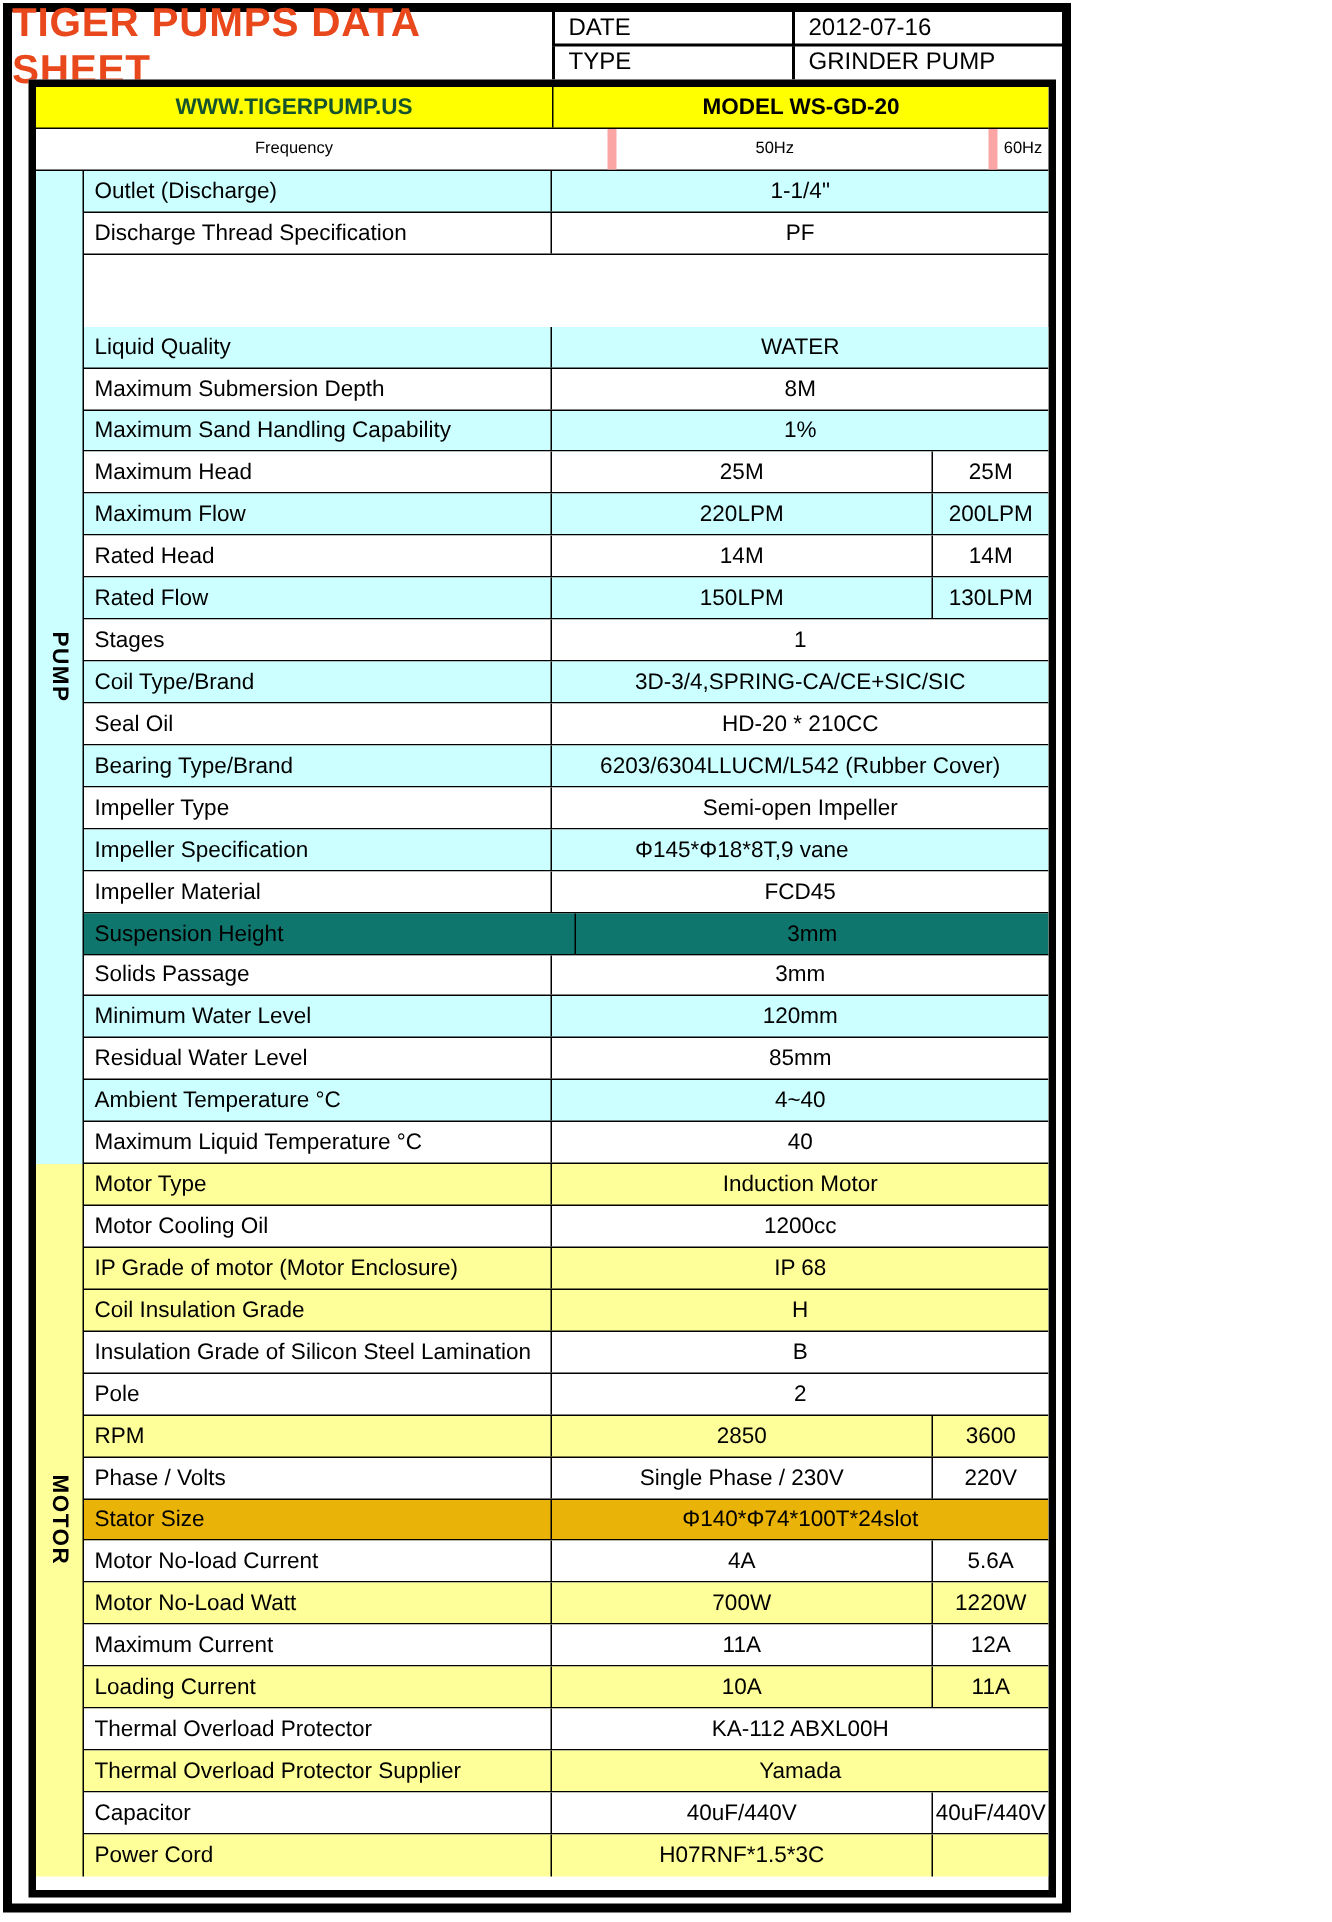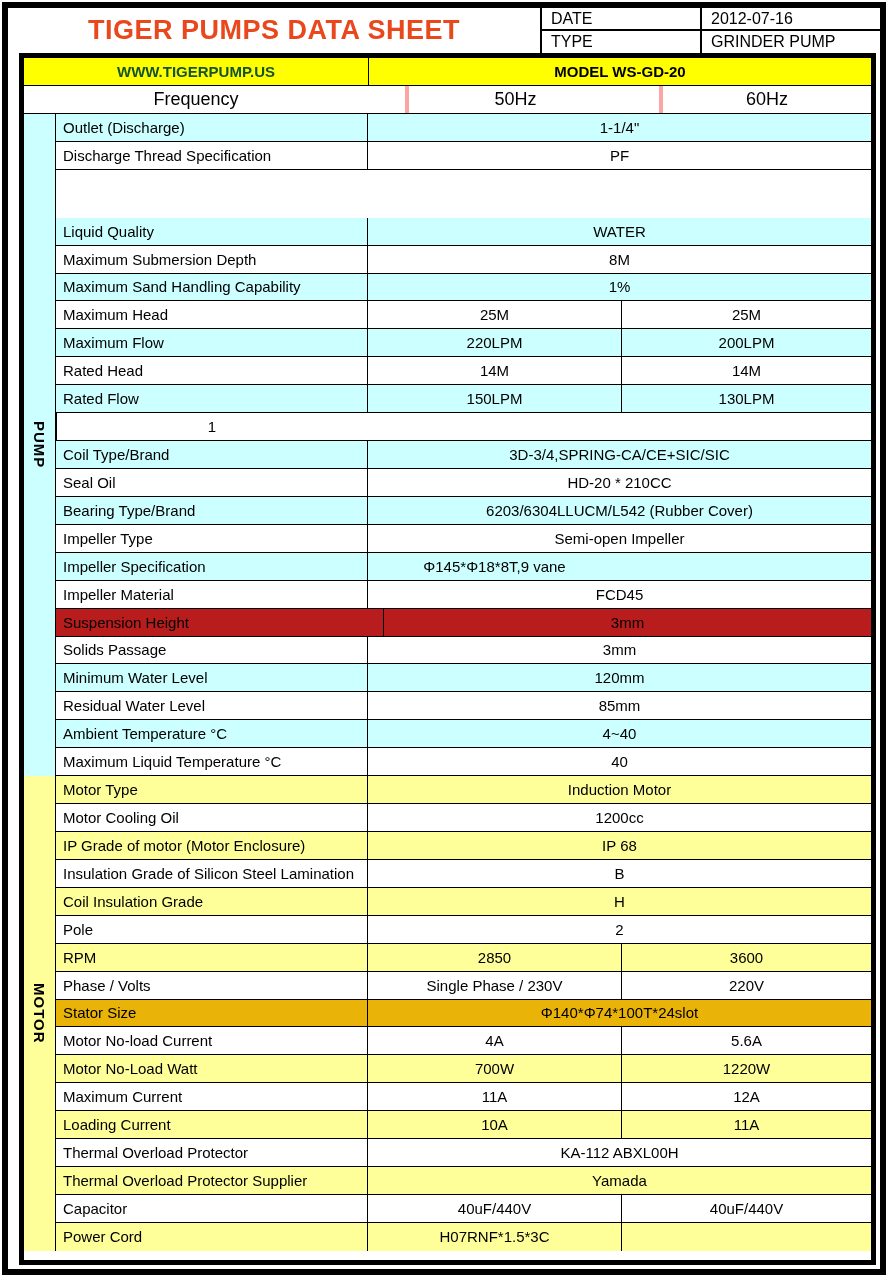--- a/index.html
+++ b/index.html
@@ -1,34 +1,34 @@
 <!DOCTYPE html>
 <html><head>
 <meta charset="utf-8">
 <style>
   html,body{margin:0;padding:0;background:#fff;}
   body{width:888px;height:1281px;position:relative;font-family:"Liberation Sans",sans-serif;color:#000;overflow:hidden;}
-  .page{position:absolute;left:2px;top:2px;width:884px;height:1273px;border:6px solid #000;box-sizing:border-box;background:#fff;}
+  .page{position:absolute;left:2px;top:2px;width:712px;height:1273px;border:6px solid #000;box-sizing:border-box;background:#fff;}
 
   
   .hdr{display:grid;grid-template-columns:1fr 160px 180px;grid-template-rows:23px 22px;height:45px;}
   .title-cell{grid-row:1/3;grid-column:1/2;display:flex;align-items:center;justify-content:center;}
   .title{color:#E8481C;font-weight:bold;font-size:27px;letter-spacing:0.5px;}
   .hcell{border-left:2px solid #000;display:flex;align-items:center;padding-left:9px;font-size:16px;box-sizing:border-box;}
   .hrow1{border-bottom:2px solid #000;}
 
   
   .tbl{position:absolute;left:11px;right:4px;top:45px;bottom:4px;border:5px solid #000;box-sizing:border-box;overflow:hidden;background:#fff;}
   .banner{display:grid;grid-template-columns:344px 1fr;height:27.93px;box-sizing:border-box;border-bottom:1px solid #000;background:#FFFF00;}
   .banner .cell{display:flex;align-items:center;justify-content:center;font-weight:bold;font-size:15px;box-sizing:border-box;}
   .banner .model{border-left:1px solid #000;}
   .website{color:#14532d;}
   .freqrow{display:grid;grid-template-columns:344px 254px 1fr;height:27.93px;box-sizing:border-box;border-bottom:1px solid #000;}
-  .freqrow .cell{display:flex;align-items:center;justify-content:center;font-size:18px;box-sizing:border-box;}
-  .freqrow .v{border-left:4px solid #fca5a5;margin-left:37px;}
+  .freqrow .cell{display:flex;align-items:center;justify-content:center;font-size:11px;box-sizing:border-box;}
+  .freqrow .v{border-left:6px solid #fca5a5;margin-left:37px;}
 
   .section{display:flex;}
   .side{width:32px;border-right:1px solid #000;display:flex;align-items:center;justify-content:center;box-sizing:border-box;}
   .side span{writing-mode:vertical-rl;text-orientation:mixed;font-weight:bold;font-size:15px;letter-spacing:1px;}
   .rows{flex:1;display:flex;flex-direction:column;}
   .row{display:grid;height:27.93px;box-sizing:border-box;border-bottom:1px solid #000;background:#fff;}
   .row.merged{grid-template-columns:311px 1fr;}
   .row.split{grid-template-columns:311px 254px 1fr;}
   .section:last-child .rows .row:last-child{border-bottom:none;}
   .cell{overflow:hidden;white-space:nowrap;}
@@ -100,20 +100,21 @@
             <div class="cell label">Rated Head</div>
             <div class="cell value">14M</div>
             <div class="cell value">14M</div>
           </div>
           <div class="row split" style="background: rgb(204, 255, 255);">
             <div class="cell label">Rated Flow</div>
             <div class="cell value">150LPM</div>
             <div class="cell value">130LPM</div>
           </div>
           <div class="row merged">
+            <div class="cell label">Stages</div>
             <div class="cell value">1</div>
           </div>
           <div class="row merged" style="background: rgb(204, 255, 255);">
             <div class="cell label">Coil Type/Brand</div>
             <div class="cell value">3D-3/4,SPRING-CA/CE+SIC/SIC</div>
           </div>
           <div class="row merged">
             <div class="cell label">Seal Oil</div>
             <div class="cell value">HD-20 * 210CC</div>
           </div>
@@ -126,21 +127,21 @@
             <div class="cell value">Semi-open Impeller</div>
           </div>
           <div class="row split" style="background: rgb(204, 255, 255);">
             <div class="cell label">Impeller Specification</div>
             <div class="cell value">Φ145*Φ18*8T,9 vane</div>
           </div>
           <div class="row merged">
             <div class="cell label">Impeller Material</div>
             <div class="cell value">FCD45</div>
           </div>
-          <div class="row merged" style="background: #b91c1c; gap: 16px;">
+          <div class="row merged" style="background: #0f766e; gap: 16px;">
             <div class="cell label">Suspension Height</div>
             <div class="cell value">3mm</div>
           </div>
           <div class="row merged">
             <div class="cell label">Solids Passage</div>
             <div class="cell value">3mm</div>
           </div>
           <div class="row merged" style="background: rgb(204, 255, 255);">
             <div class="cell label">Minimum Water Level</div>
             <div class="cell value">120mm</div>
@@ -170,27 +171,27 @@
             <div class="cell value">Induction Motor</div>
           </div>
           <div class="row merged">
             <div class="cell label">Motor Cooling Oil</div>
             <div class="cell value">1200cc</div>
           </div>
           <div class="row merged" style="background: rgb(255, 255, 153);">
             <div class="cell label">IP Grade of motor (Motor Enclosure)</div>
             <div class="cell value">IP 68</div>
           </div>
+          <div class="row merged" style="background: rgb(255, 255, 153);">
+            <div class="cell label">Coil Insulation Grade</div>
+            <div class="cell value">H</div>
+          </div>
           <div class="row merged">
             <div class="cell label">Insulation Grade of Silicon Steel Lamination</div>
             <div class="cell value">B</div>
-          </div>
-          <div class="row merged" style="background: rgb(255, 255, 153);">
-            <div class="cell label">Coil Insulation Grade</div>
-            <div class="cell value">H</div>
           </div>
           <div class="row merged">
             <div class="cell label">Pole</div>
             <div class="cell value">2</div>
           </div>
           <div class="row split" style="background: rgb(255, 255, 153);">
             <div class="cell label">RPM</div>
             <div class="cell value">2850</div>
             <div class="cell value">3600</div>
           </div>

